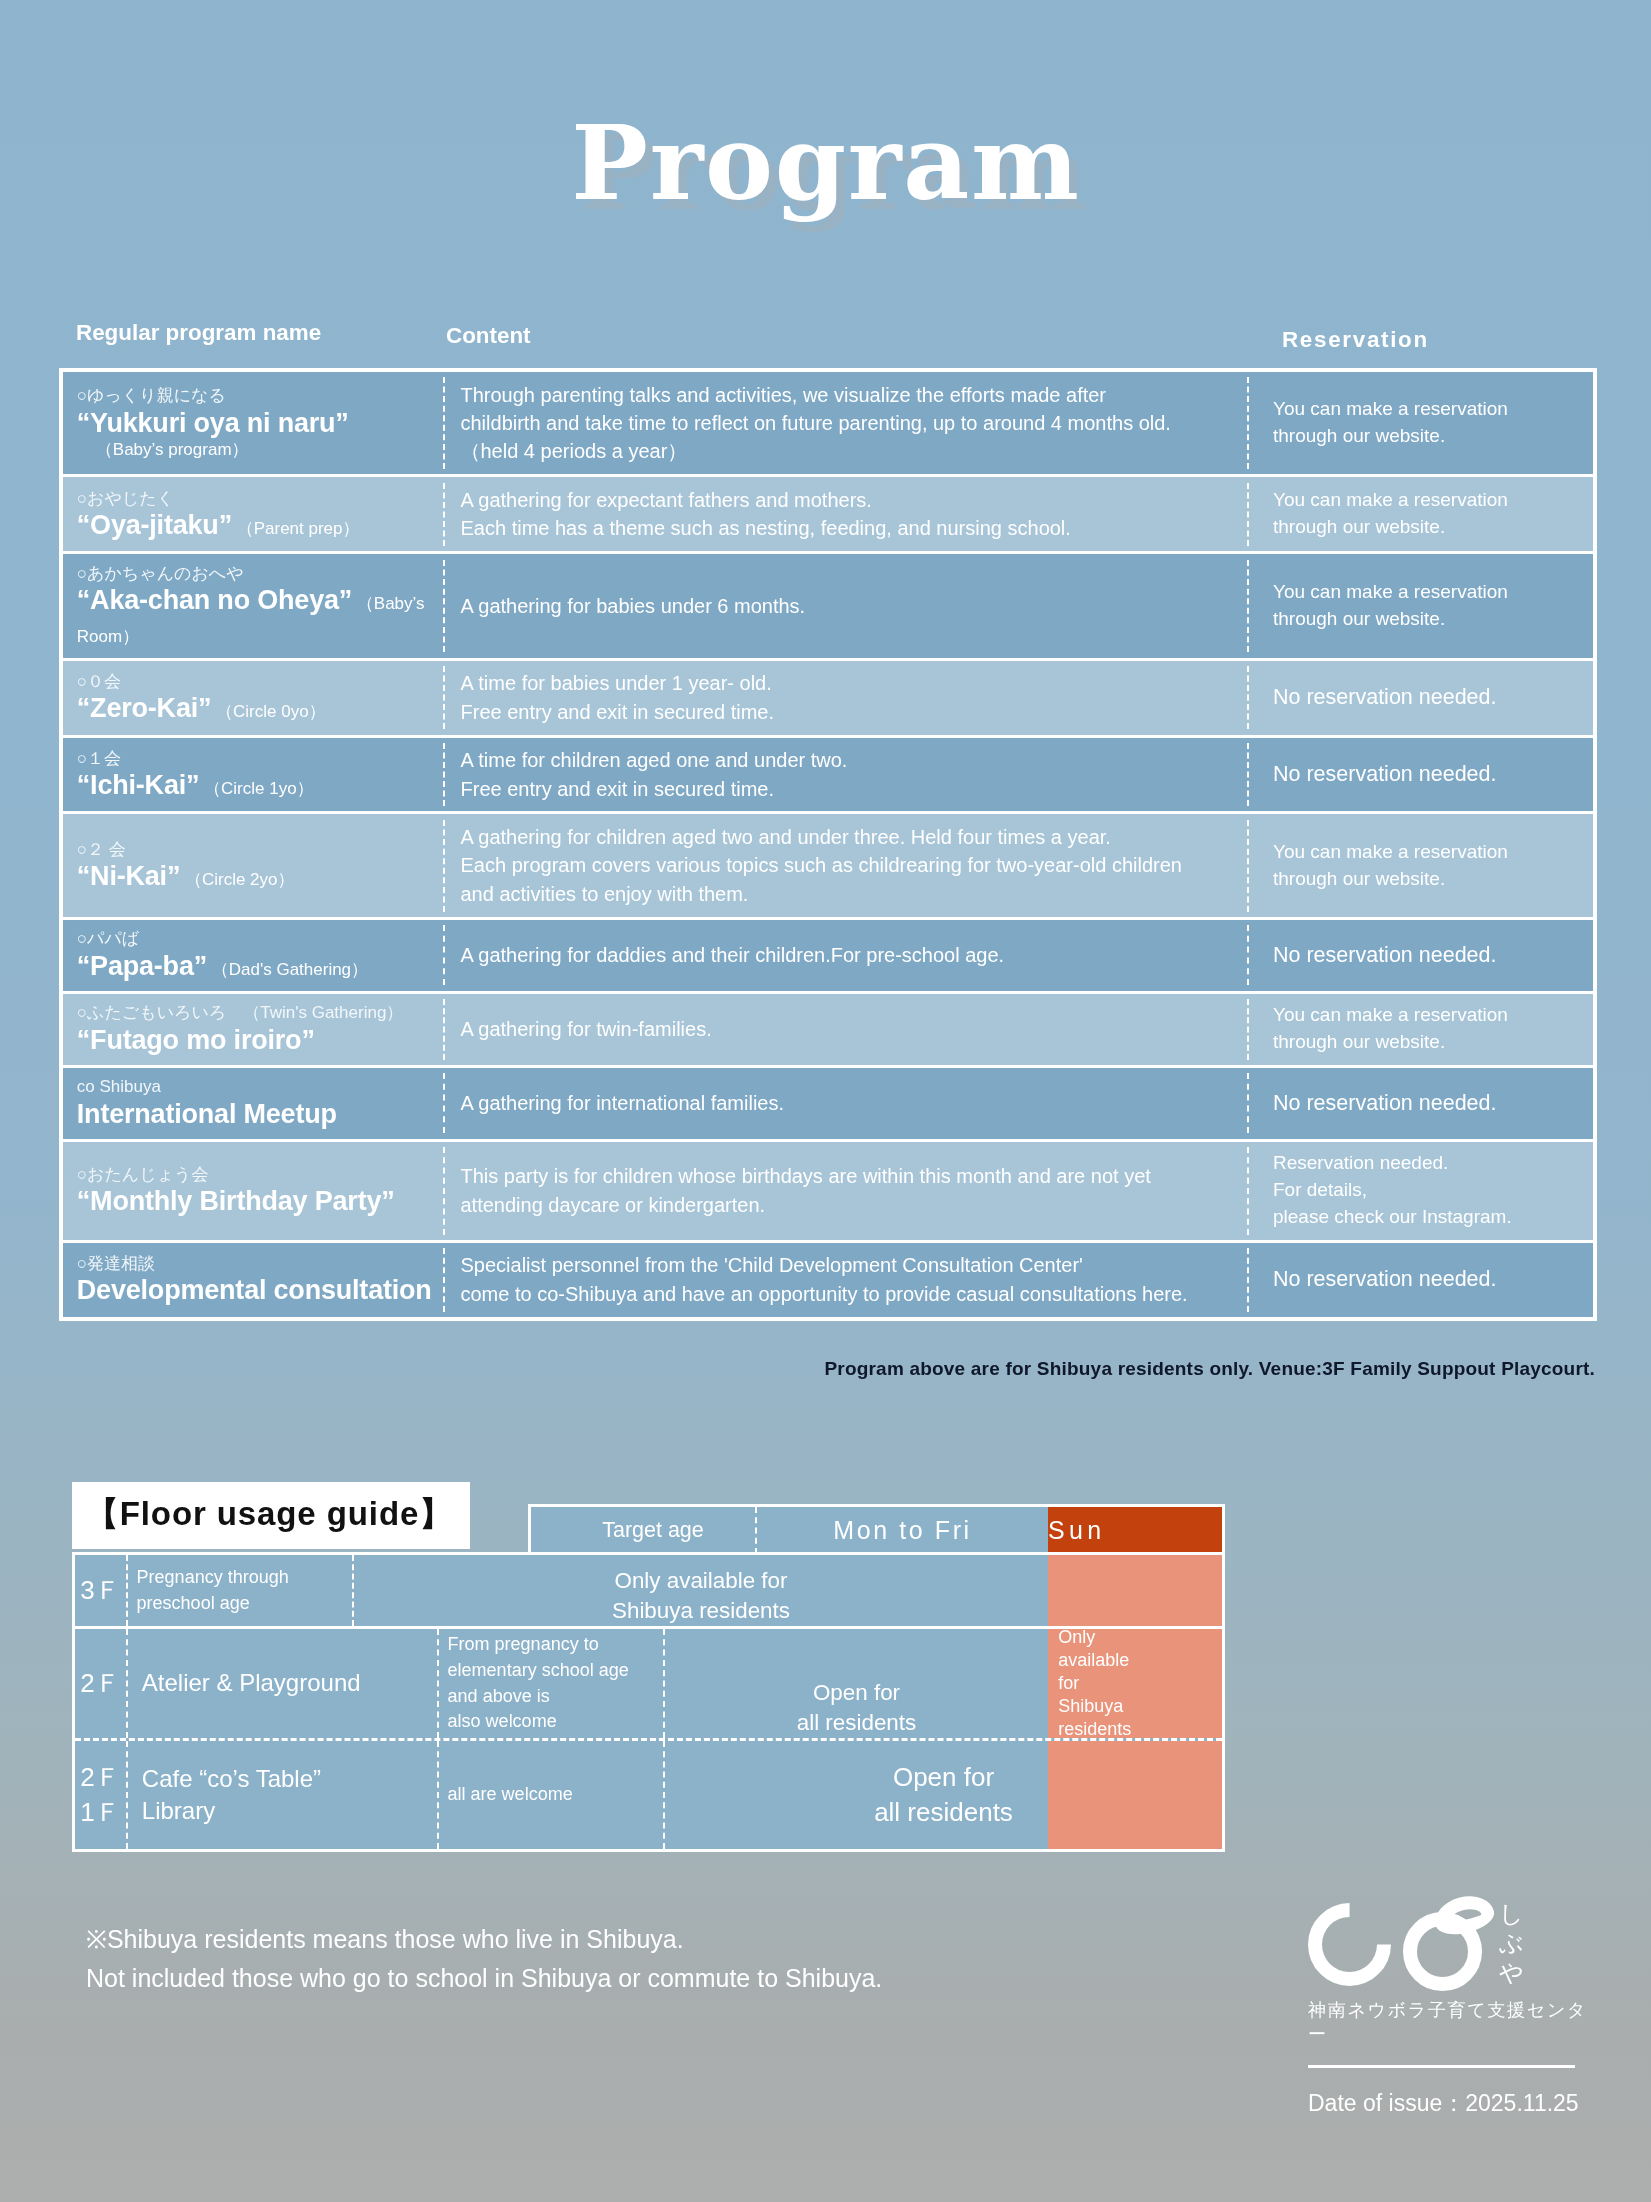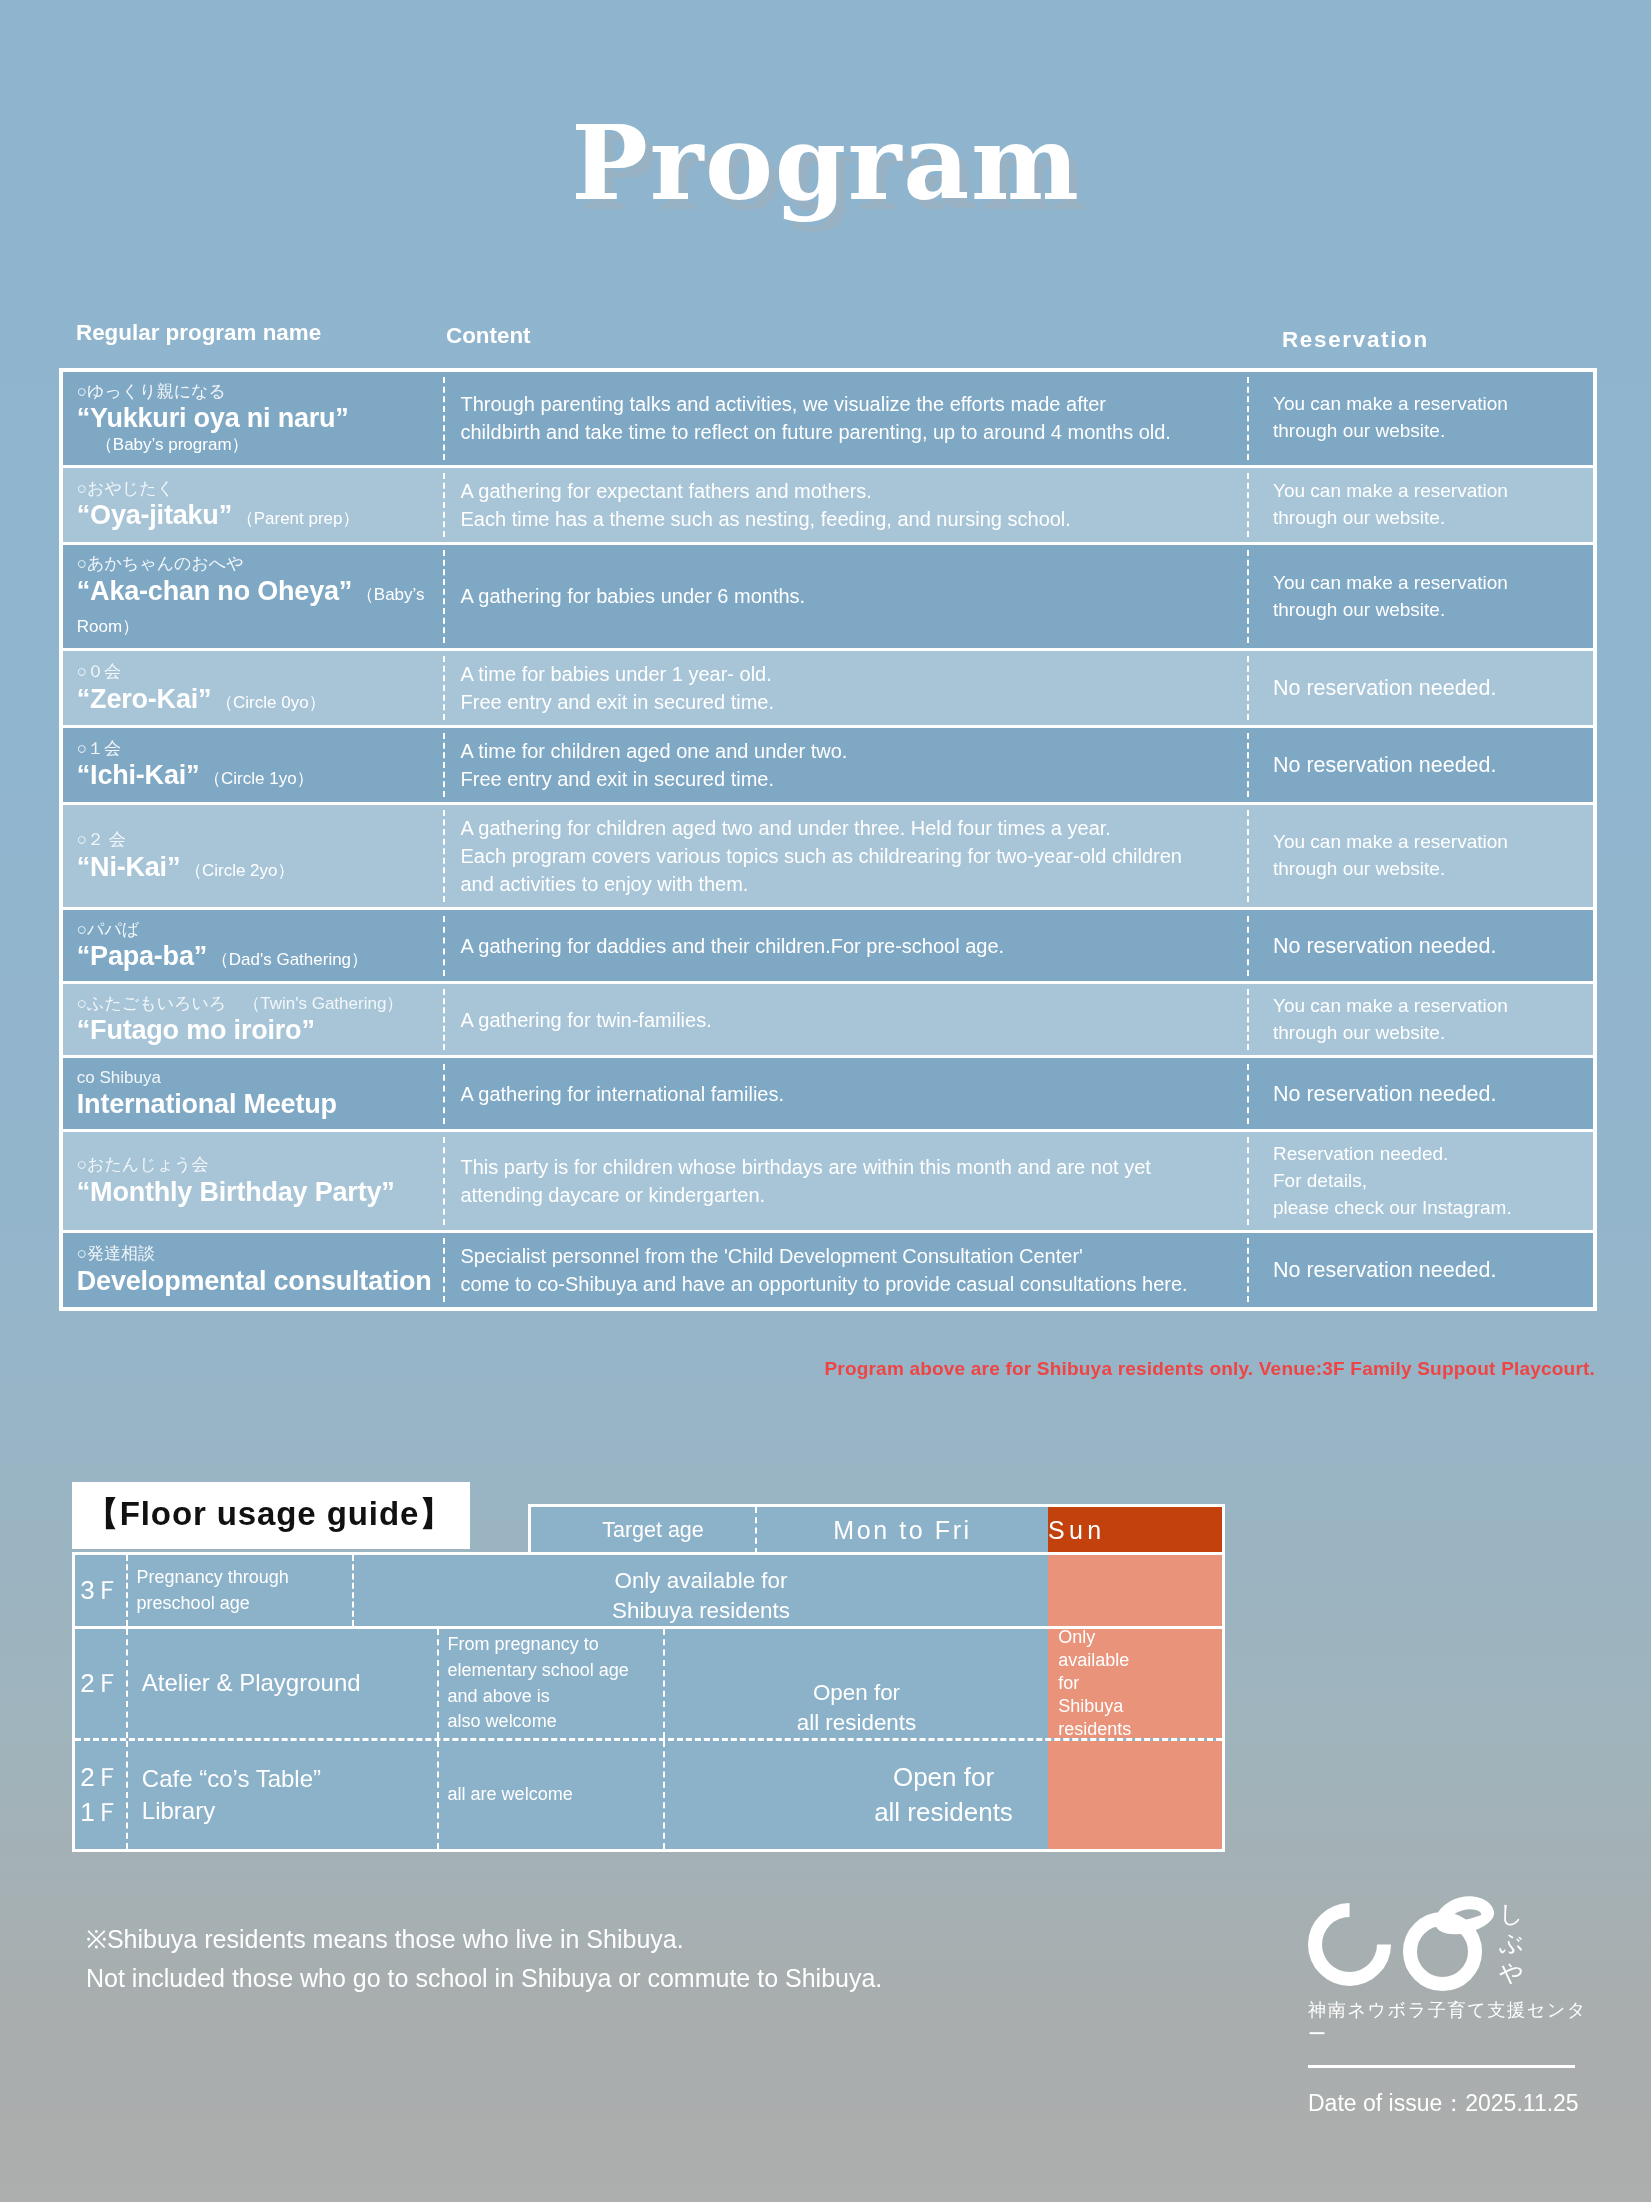--- a/index.html
+++ b/index.html
@@ -75,21 +75,21 @@
   .jp{font-size:17px;line-height:1.25;color:#f2f7fa;}
   .romaji{font-size:27px;font-weight:bold;line-height:1.2;letter-spacing:-0.2px;}
   .romaji .sub{font-size:17px;font-weight:normal;letter-spacing:0;}
   .sub-line{font-size:17px;padding-left:19px;line-height:1.3;}
   .content-line{font-size:20px;line-height:1.42;}
   .res-line{font-size:19px;line-height:1.42;}
   .res-center{font-size:21.5px;}
 
   .ptable-note{
     position:absolute;right:57px;top:1358px;
-    font-size:19px;font-weight:bold;color:#ef4444;
+    font-size:19px;font-weight:bold;color:#0f172a;
     letter-spacing:0.2px;
   }
 
   
   .floor-badge{
     position:absolute;left:72px;top:1482px;
     background:#ffffff;color:#111111;
     font-size:33px;font-weight:bold;
     padding:10.3px 17px 12px 13.8px;
     letter-spacing:0.9px;
@@ -178,20 +178,21 @@
   <div class="ptable" id="ptable">
       <div class="prow dark">
         <div class="c-name">
           <div class="jp">○ゆっくり親になる</div>
           <div class="romaji">“Yukkuri oya ni naru”</div>
           <div class="sub-line">（Baby’s program）</div>
         </div>
         <div class="c-content">
           <div class="content-line">Through parenting talks and activities, we visualize the efforts made after</div>
           <div class="content-line">childbirth and take time to reflect on future parenting, up to around 4 months old.</div>
+          <div class="content-line">（held 4 periods a year）</div>
         </div>
         <div class="c-res">
           <div class="res-line">You can make a reservation</div>
           <div class="res-line">through our website.</div>
         </div>
       </div>
       <div class="prow light">
         <div class="c-name">
           <div class="jp">○おやじたく</div>
           <div class="romaji">“Oya-jitaku”<span class="sub">  （Parent prep）</span></div>

